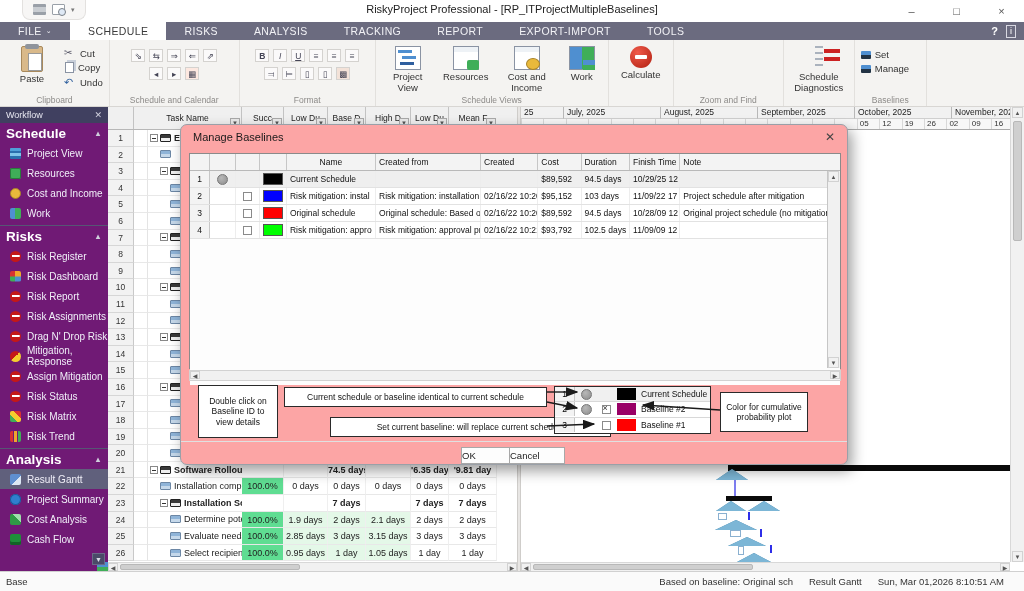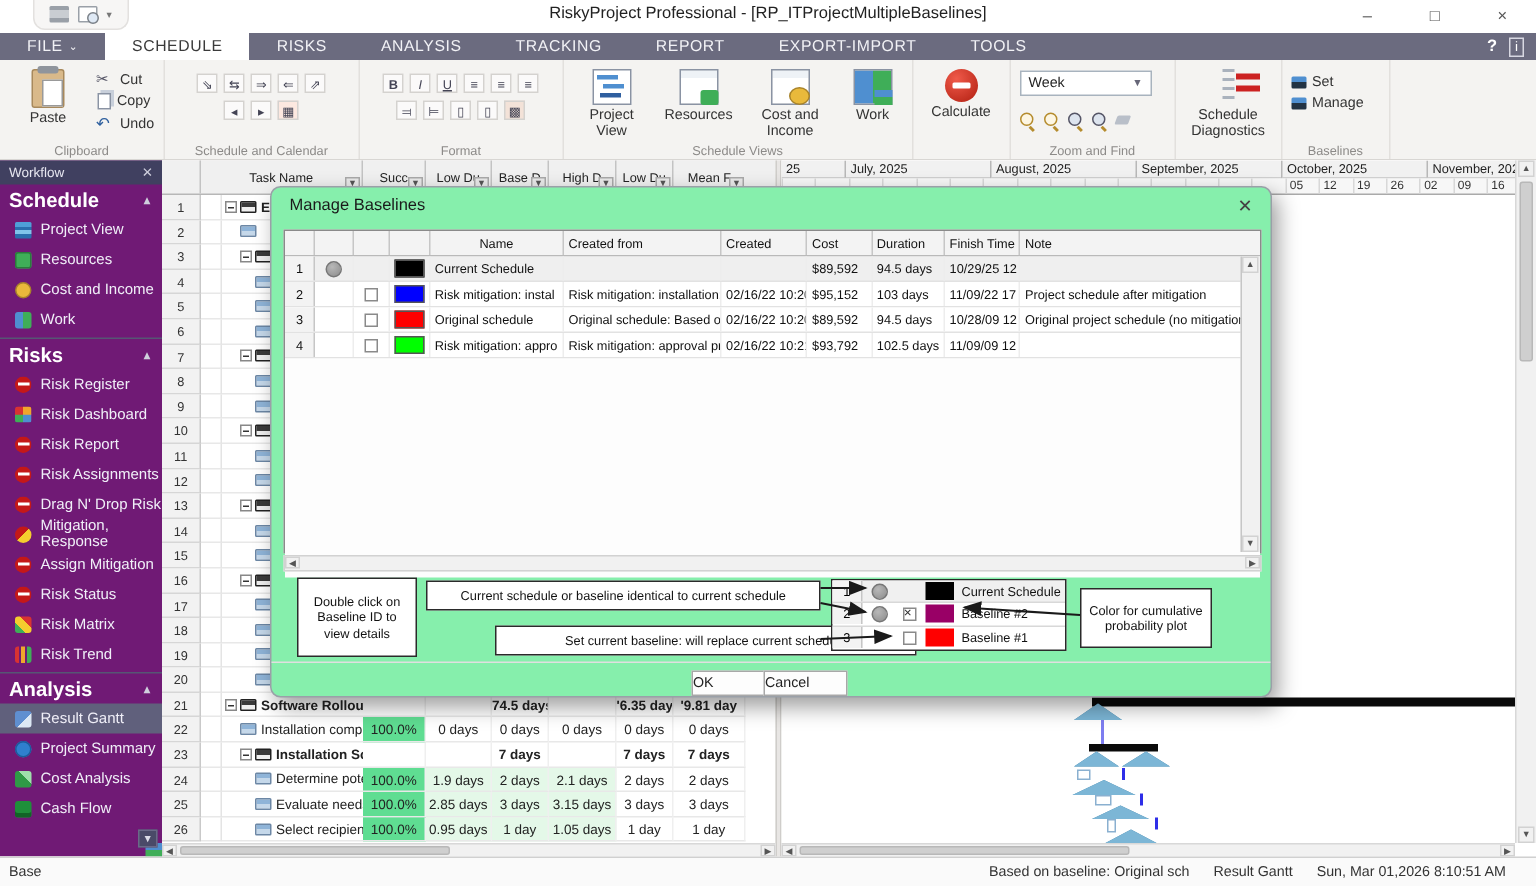--- a/index.html
+++ b/index.html
@@ -140,21 +140,21 @@
   .sb-thumb { position:absolute; top:1px; height:6px; background:#cfcfcf; border:1px solid #b8b8b8; border-radius:2px; }
   .vscroll { position:absolute; left:1010px; top:107px; width:14px; height:455px; background:#f1f1f1; border-left:1px solid #d8d8d8; }
   .vsb { position:absolute; left:1px; width:11px; height:11px; font-size:6px; color:#555; text-align:center; line-height:11px; background:#f1f1f1; border:1px solid #d2d2d2; }
 
   
   .statusbar { position:absolute; left:0; top:571px; width:1024px; height:20px; background:#fafafa; border-top:1px solid #d0d0d0; display:flex; align-items:center; font-size:9.5px; color:#333; }
   .st-left { padding-left:6px; }
   .st-right { margin-left:auto; display:flex; gap:16px; padding-right:20px; }
 
   
-  .dialog { position:absolute; left:180px; top:124px; width:668px; height:341px; background:#86efac; border:1px solid #9aa0a8; border-radius:7px; box-shadow:4px 6px 14px rgba(0,0,0,.38); z-index:20; }
+  .dialog { position:absolute; left:180px; top:124px; width:668px; height:341px; background:#fca5a5; border:1px solid #9aa0a8; border-radius:7px; box-shadow:4px 6px 14px rgba(0,0,0,.38); z-index:20; }
   .dlg-title { position:absolute; left:12px; top:6px; font-size:11px; color:#1a1a1a; }
   .dlg-close { position:absolute; right:12px; top:5px; font-size:12px; color:#444; }
   .dlg-table { position:absolute; left:8px; top:28px; width:652px; height:216px; border:1px solid #8a8a8a; background:#fdfdfd; }
   .dt-hdr { display:flex; height:17px; background:#f3f3f3; border-bottom:1px solid #b9b9b9; }
   .dt-hc { border-right:1px solid #c6c6c6; font-size:8.5px; color:#111; padding:0 3px; line-height:16px; overflow:hidden; white-space:nowrap; }
   .dt-row { display:flex; height:17px; border-bottom:1px solid #e2e2e2; background:#fff; }
   .dt-row.sel { background:#efefef; }
   .dt-c { border-right:1px solid #ededed; font-size:8.5px; color:#111; padding:0 3px; line-height:16px; overflow:hidden; white-space:nowrap; }
   .w-num { width:22px; text-align:center; background:#f3f3f3; border-right:1px solid #c6c6c6; }
   .w-radio { width:28px; display:flex; align-items:center; justify-content:center; }
@@ -319,33 +319,20 @@
     </div>
 
     <div class="rgroup">
       <div class="bigbtn">
         <span class="icon-calc"></span>
         <span class="blabel">Calculate</span>
       </div>
     </div>
 
     <div class="rgroup" style="width:110px;">
-      <div class="fmt-col" style="width:100%; padding-top:4px;">
-        <div class="weekbox">
-          <span>Week</span>
-          <span class="dd">▼</span>
-        </div>
-        <div class="zf-icons">
-          <span class="mag"></span>
-          <span class="mag"></span>
-          <span class="mag find"></span>
-          <span class="mag find"></span>
-          <span class="mag erase"></span>
-        </div>
-      </div>
       <div class="rgroup-label">Zoom and Find</div>
     </div>
 
 
     <div class="rgroup">
       <div class="bigbtn" style="width:58px;">
         <span class="bicon icon-diag"></span>
         <span class="blabel">Schedule Diagnostics</span>
       </div>
     </div>

